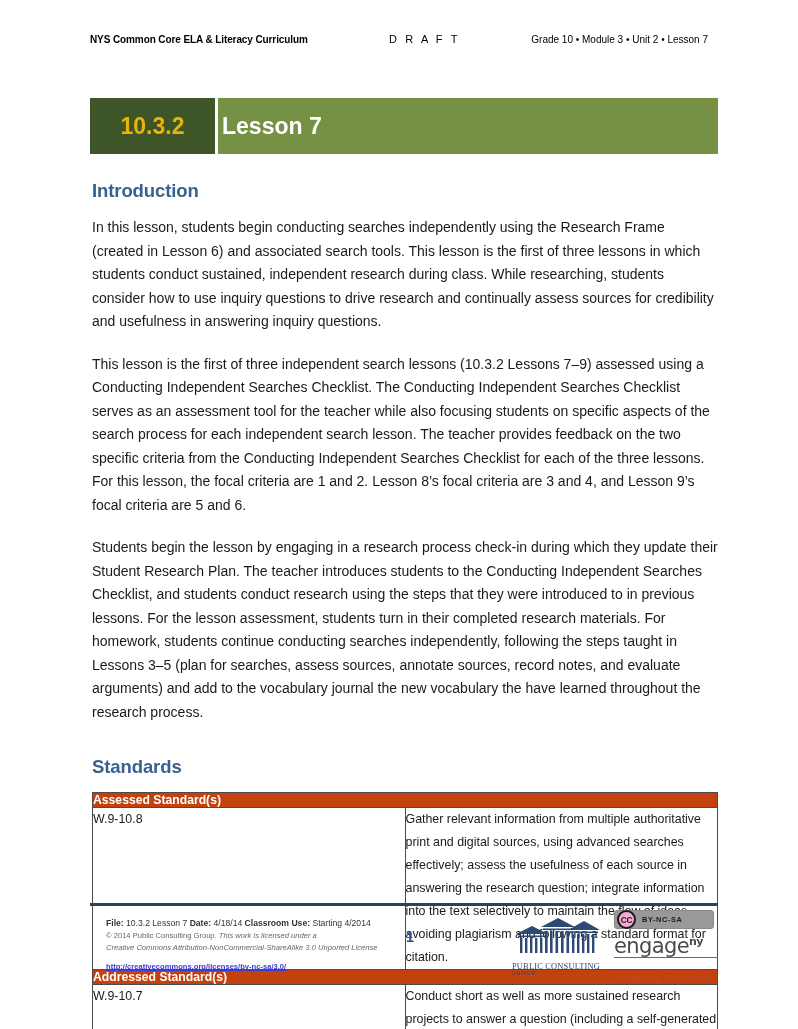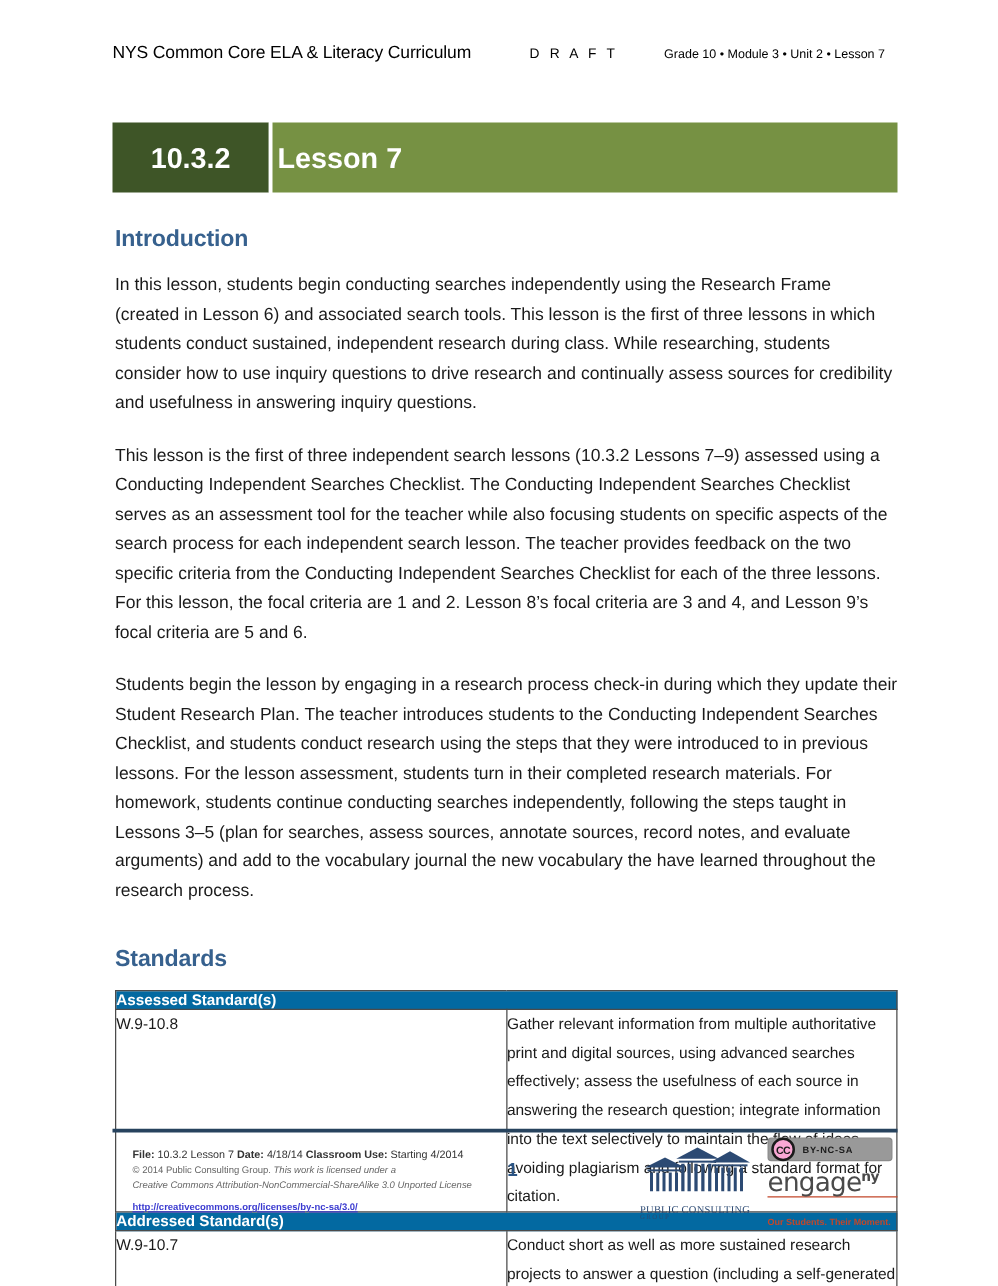--- a/index.html
+++ b/index.html
@@ -24,22 +24,22 @@
   .doc-header {
     position: absolute;
     top: 33px;
     left: 90px;
     right: 90px;
     height: 16px;
     display: flex;
     align-items: baseline;
   }
   .hdr-left {
-    font-size: 14px;
-    font-weight: normal;
+    font-size: 10px;
+    font-weight: bold;
     letter-spacing: -0.1px;
     white-space: nowrap;
     color: #000;
   }
   .hdr-center {
     flex: 1;
     text-align: center;
     font-size: 11px;
     letter-spacing: 2.6px;
     color: #000;
@@ -61,21 +61,21 @@
     width: 628px;
     height: 56px;
     display: flex;
   }
   .banner-num {
     width: 125px;
     background: #3e5527;
     display: flex;
     align-items: center;
     justify-content: center;
-    color: #ffffff;
+    color: #eab308;
     font-size: 23px;
     font-weight: bold;
     letter-spacing: 0px;
     box-sizing: border-box;
   }
   .banner-sep {
     width: 3px;
     background: #ffffff;
   }
   .banner-title {
@@ -121,21 +121,21 @@
     border-collapse: collapse;
     table-layout: fixed;
     margin-top: 2px;
   }
   .std-table td, .std-table th {
     border: 1px solid #4b4b4b;
     vertical-align: top;
     padding: 0;
   }
   .std-head-cell {
-    background: #0369a1;
+    background: #c2410c;
     color: #ffffff;
     font-size: 12.2px;
     font-weight: bold;
     padding: 4px 8px 5px 8px;
     text-align: left;
     border: 1px solid #4b4b4b;
   }
   .std-code {
     width: 92px;
     font-size: 12.4px;

